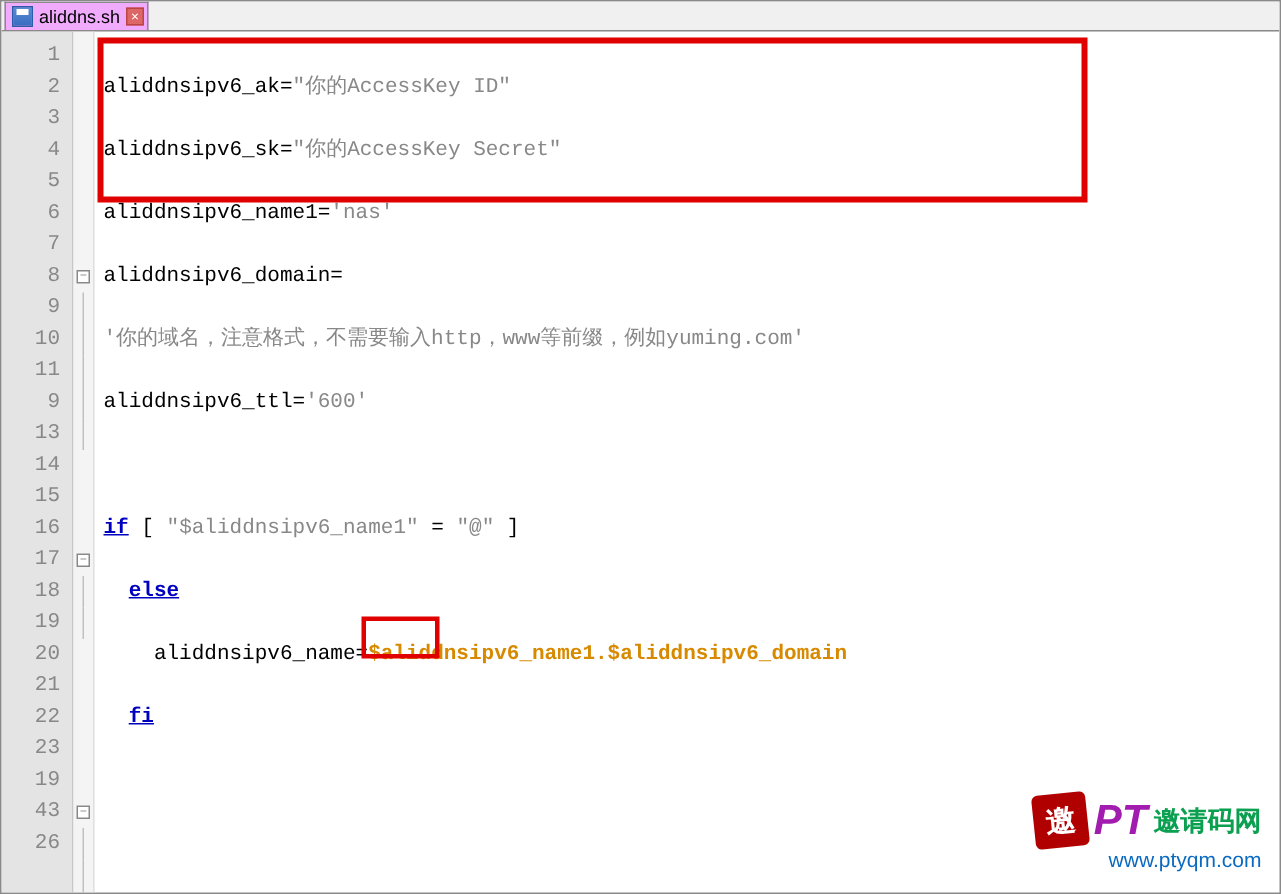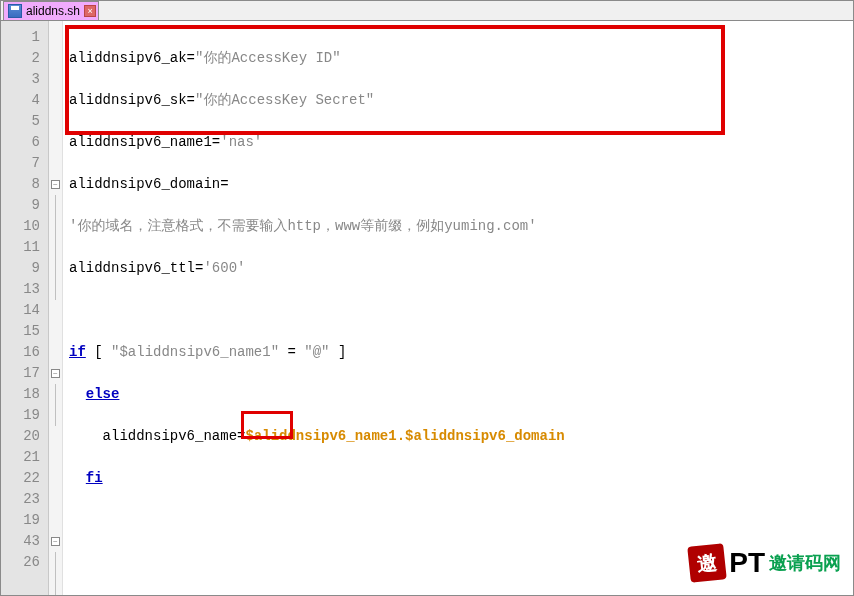--- a/index.html
+++ b/index.html
@@ -151,22 +151,23 @@
   font-size: 20px;
   font-weight: bold;
   display: flex;
   align-items: center;
   justify-content: center;
   border-radius: 4px;
   transform: rotate(-6deg);
 }
 .watermark .pt {
   font-size: 28px;
+  font-style: italic;
   font-weight: 900;
-  color: #000000;
+  color: #a21caf;
 }
 .watermark .yqm {
   font-size: 18px;
   font-weight: 900;
   color: #0aa050;
 }
 .watermark .url {
   font-size: 14px;
   color: #0a6ac0;
   font-family: Arial, sans-serif;
@@ -276,13 +277,14 @@
 
 <div class="redbox-1 annotation-box1"></div>
 <div class="annotation-box2"></div>
 
 <div class="watermark">
   <div class="logo-row">
     <span class="stamp">邀</span>
     <span class="pt">PT</span>
     <span class="yqm">邀请码网</span>
   </div>
+  <div class="url">www.ptyqm.com</div>
 </div>
 
 </body></html>

